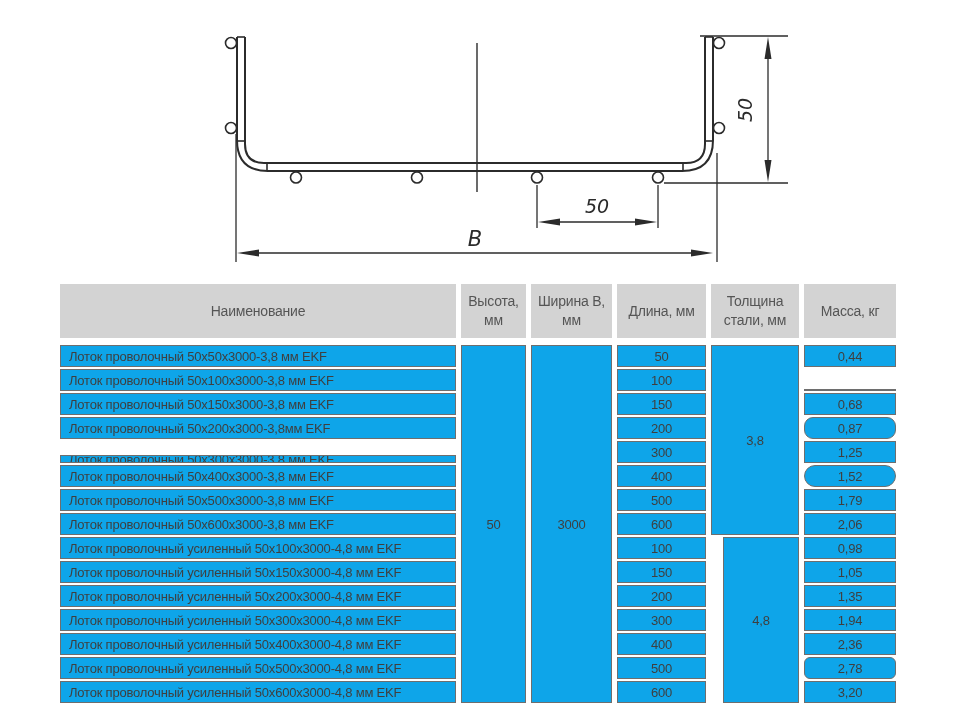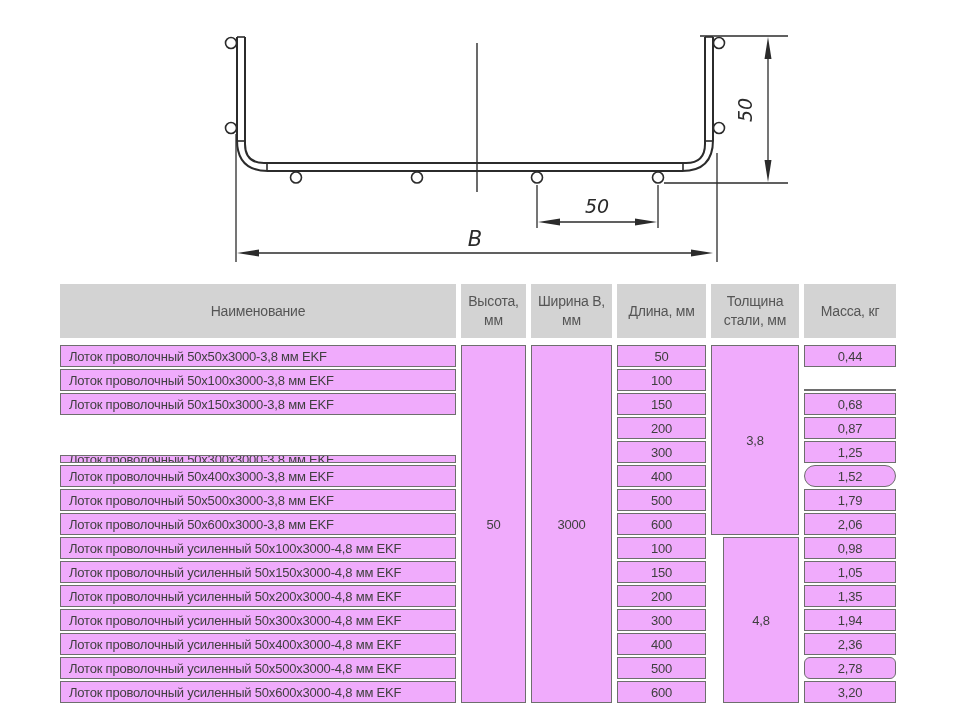--- a/index.html
+++ b/index.html
@@ -31,21 +31,21 @@
   .tbody{
     grid-template-rows:repeat(15,22px);
     row-gap:2px;
   }
   .cell{
     border:1px solid #6e6e6e;
     color:#3f3f3f;
     font-size:13px;
     letter-spacing:-0.2px;
     display:flex;align-items:center;justify-content:center;
-    background:#f0abfc;
+    background:#0ea5e9;
     white-space:nowrap;
     overflow:hidden;
   }
   .cell.name{justify-content:flex-start;padding-left:8px;}
   .merged-height{grid-column:2;grid-row:1/16;}
   .merged-length{grid-column:3;grid-row:1/16;}
   .merged-thk-std{grid-column:5;grid-row:1/9;}
   .merged-thk-rnf{grid-column:5;grid-row:9/16;margin-left:12px;}
   svg text{font-family:"DejaVu Sans", sans-serif;font-style:italic;fill:#2b2b2b;}
 </style>
@@ -133,22 +133,23 @@
 
     <div class="cell name" style="grid-area: 1 / 1;">Лоток проволочный 50х50х3000-3,8 мм EKF</div>
         <div class="cell" style="grid-area: 1 / 4;">50</div>
         <div class="cell" style="grid-area: 1 / 6;">0,44</div>
         <div class="cell name" style="grid-area: 2 / 1;">Лоток проволочный 50х100х3000-3,8 мм EKF</div>
         <div class="cell" style="grid-area: 2 / 4;">100</div>
         <div class="cell" style="grid-area: 2 / 6; margin-top: 20px;">0,63</div>
         <div class="cell name" style="grid-area: 3 / 1;">Лоток проволочный 50х150х3000-3,8 мм EKF</div>
         <div class="cell" style="grid-area: 3 / 4;">150</div>
         <div class="cell" style="grid-area: 3 / 6;">0,68</div>
+        <div class="cell name" style="grid-area: 4 / 1;">Лоток проволочный 50х200х3000-3,8мм EKF</div>
         <div class="cell" style="grid-area: 4 / 4;">200</div>
-        <div class="cell" style="grid-area: 4 / 6;">0,87</div>
+        <div class="cell" style="grid-area: 4 / 6; border-radius: 9px;">0,87</div>
         <div class="cell name" style="grid-area: 5 / 1; margin-top: 14px;">Лоток проволочный 50х300х3000-3,8 мм EKF</div>
         <div class="cell" style="grid-area: 5 / 4;">300</div>
         <div class="cell" style="grid-area: 5 / 6;">1,25</div>
         <div class="cell name" style="grid-area: 6 / 1;">Лоток проволочный 50х400х3000-3,8 мм EKF</div>
         <div class="cell" style="grid-area: 6 / 4;">400</div>
         <div class="cell" style="grid-area: 6 / 6; border-radius: 11px;">1,52</div>
         <div class="cell name" style="grid-area: 7 / 1;">Лоток проволочный 50х500х3000-3,8 мм EKF</div>
         <div class="cell" style="grid-area: 7 / 4;">500</div>
         <div class="cell" style="grid-area: 7 / 6;">1,79</div>
         <div class="cell name" style="grid-area: 8 / 1;">Лоток проволочный 50х600х3000-3,8 мм EKF</div>

